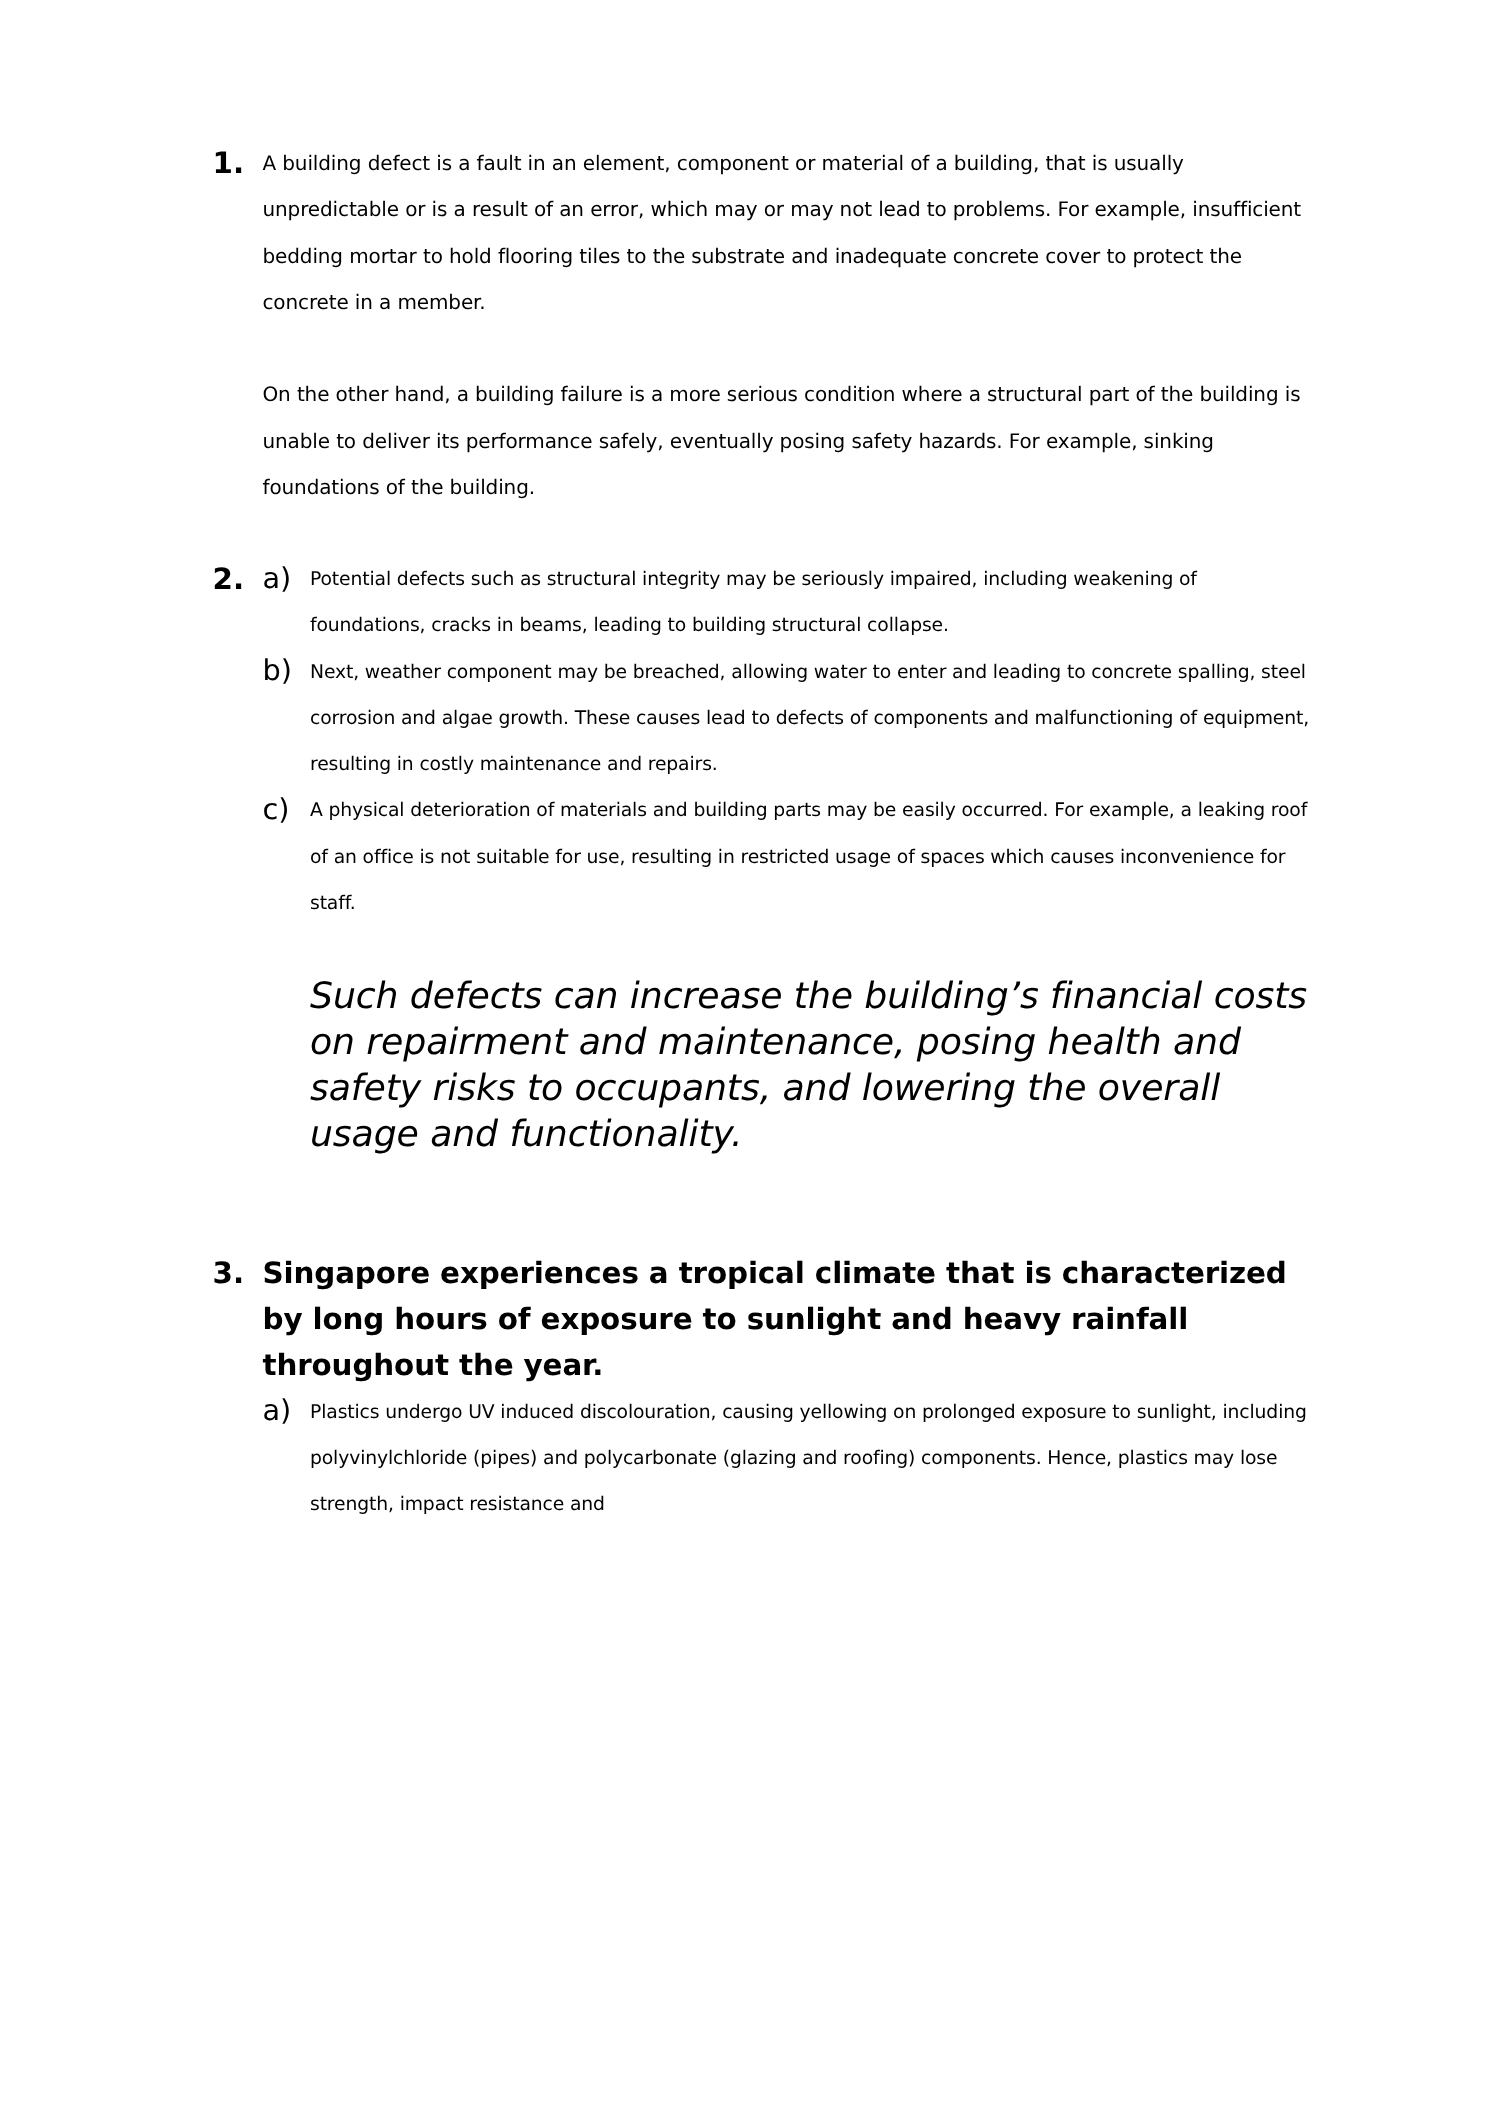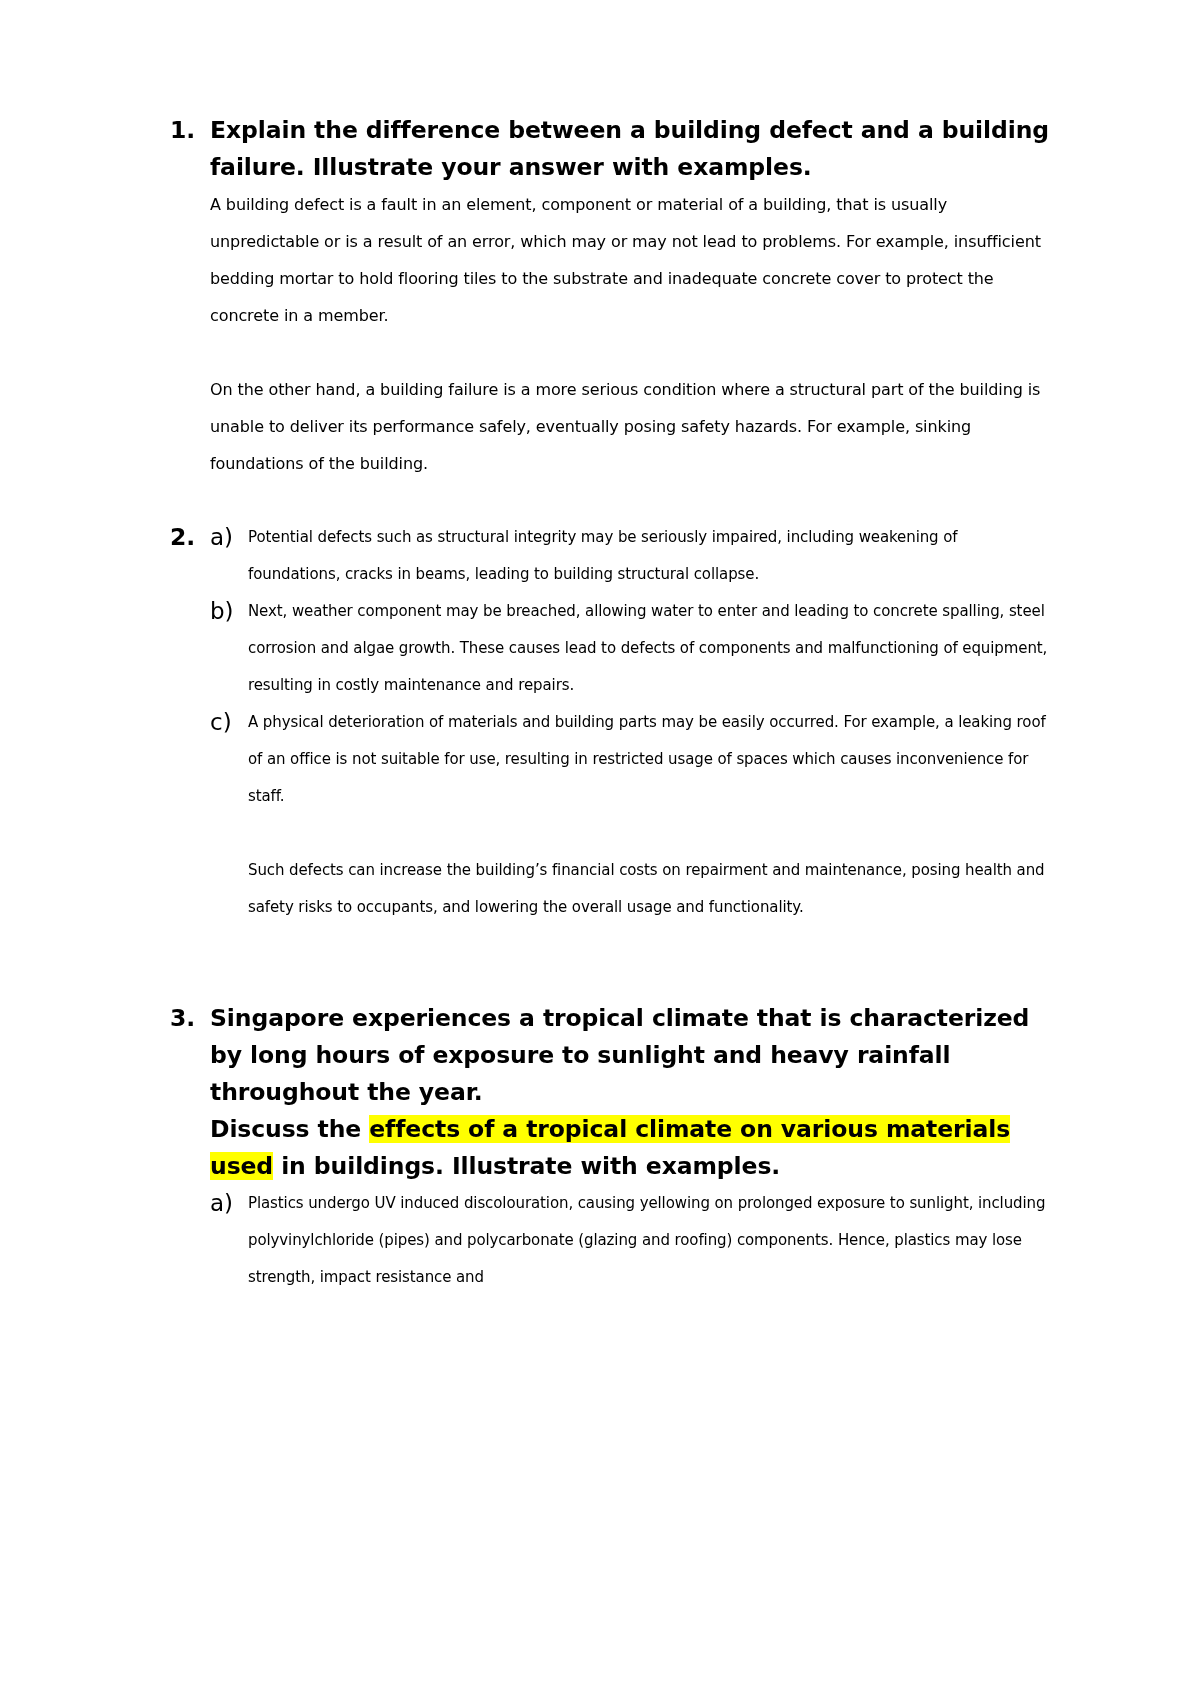--- a/index.html
+++ b/index.html
@@ -77,36 +77,36 @@
   .hl {
     background: #ffff00;
   }
   .gap-large {
     height: 74px;
   }
   .gap-small {
     height: 37px;
   }
   .indent-para {
-    font-size: 15px;
+    font-size: 29px;
     line-height: 37px;
     letter-spacing: -0.1px;
     padding-left: 38px;
+    font-style: italic;
   }
 </style>
 </head>
 <body>
 
 <div class="page">
 
   <div class="q-block">
     <div class="q-item">
       <div class="q-num">1.</div>
       <div class="q-body">
-        <div class="q-title">Explain the difference between a building defect and a building failure. Illustrate your answer with examples.</div>
         <div class="q-para">A building defect is a fault in an element, component or material of a building, that is usually unpredictable or is a result of an error, which may or may not lead to problems. For example, insufficient bedding mortar to hold flooring tiles to the substrate and inadequate concrete cover to protect the concrete in a member.</div>
         <div class="spacer-line"></div>
         <div class="q-para">On the other hand, a building failure is a more serious condition where a structural part of the building is unable to deliver its performance safely, eventually posing safety hazards. For example, sinking foundations of the building.</div>
       </div>
     </div>
   </div>
 
   <div class="gap-small"></div>
 
   <div class="q-block">
@@ -133,21 +133,20 @@
     </div>
   </div>
 
   <div class="gap-large"></div>
 
   <div class="q-block">
     <div class="q-item">
       <div class="q-num">3.</div>
       <div class="q-body">
         <div class="q-title">Singapore experiences a tropical climate that is characterized by long hours of exposure to sunlight and heavy rainfall throughout the year.</div>
-        <div class="q-title"><span>Discuss the </span><span class="hl">effects of a tropical climate on various materials used</span><span> in buildings. Illustrate with examples.</span></div>
         <div class="sub-list">
           <div class="sub-item">
             <div class="sub-marker">a)</div>
             <div class="sub-text">Plastics undergo UV induced discolouration, causing yellowing on prolonged exposure to sunlight, including polyvinylchloride (pipes) and polycarbonate (glazing and roofing) components. Hence, plastics may lose strength, impact resistance and</div>
           </div>
         </div>
       </div>
     </div>
   </div>
 

